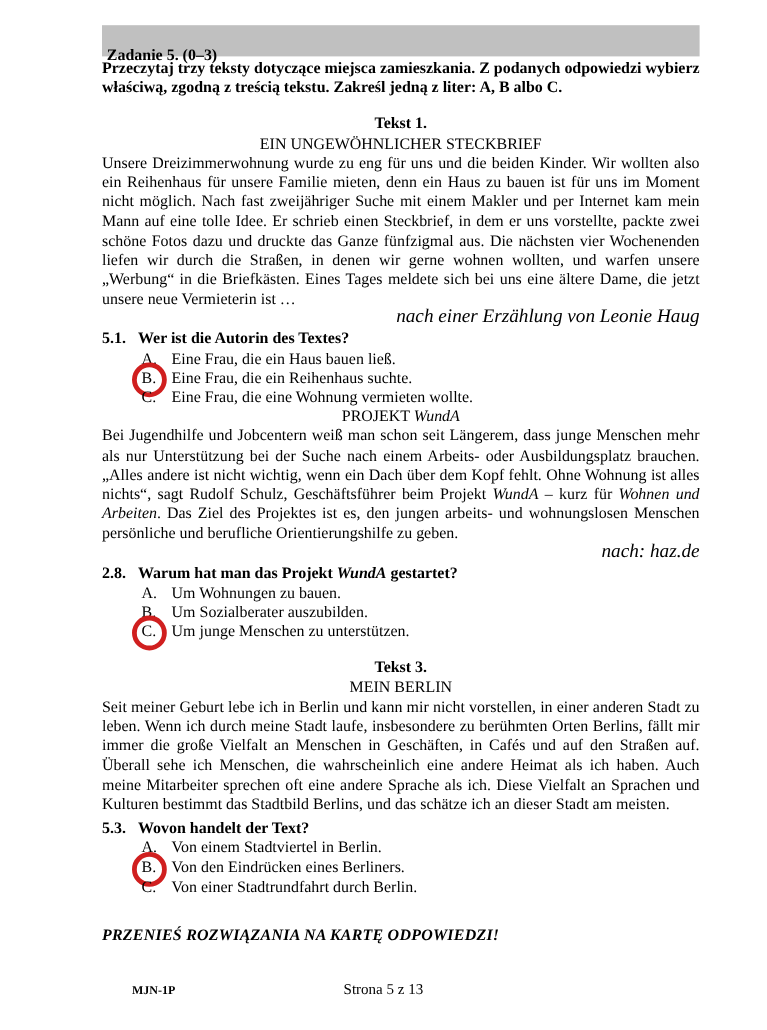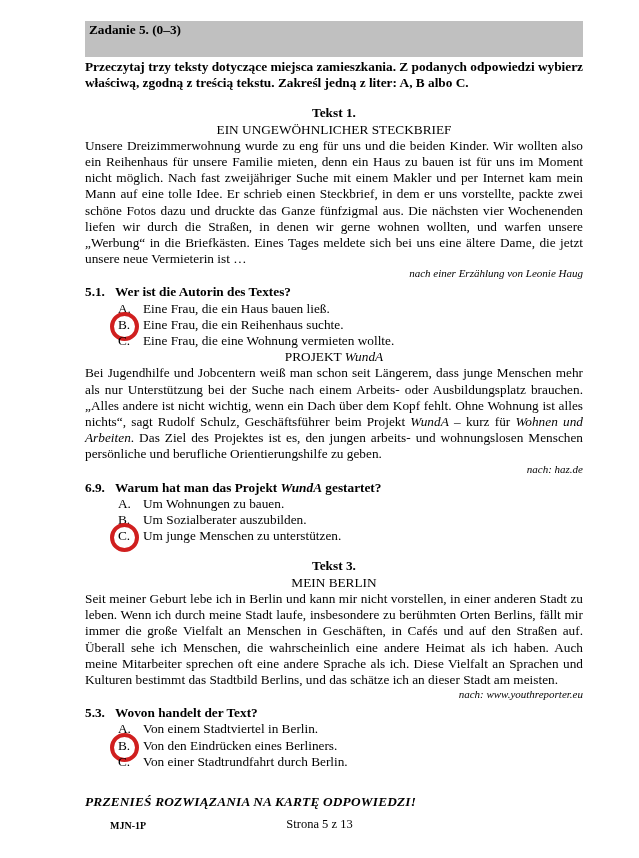--- a/index.html
+++ b/index.html
@@ -16,35 +16,35 @@
     background: #fff;
     overflow: hidden;
     padding: 21px 56px 0 85px;
     font-size: 13.3px;
     line-height: 16.2px;
   }
   .content { width: 498px; }
   .task-header {
     background: var(--bar-color, #c0c0c0);
     font-weight: bold;
-    padding: 1px 4px 0 4px;
-    height: 36px;
+    padding: 17px 4px 0 4px;
+    height: 26px;
   }
   .instruction {
     font-weight: bold;
     text-align: justify;
     margin-top: 2px;
   }
   .text-block .text-label { font-weight: bold; margin-top: 14px; text-align: center; }
   .text-title { text-align: center; }
   .text-body { text-align: justify; }
   .text-source {
     text-align: right;
     font-style: italic;
-    font-size: 11px;
+    font-size: 16px;
     line-height: 13px;
   }
   .it { font-style: italic; }
   .question { margin-top: 4px; }
   .q-line { font-weight: bold; }
   .q-num { display: inline-block; min-width: 30px; }
   .option { padding-left: 33px; }
   .opt-letter { display: inline-block; min-width: 25px; position: relative; }
   .opt-letter.circled::before {
     content: "";
@@ -105,33 +105,32 @@
       </div>
     </section>
 
     <section class="text-block">
       <p class="text-title"><span>PROJEKT </span><span class="it">WundA</span></p>
       <p class="text-body"><span>Bei Jugendhilfe und Jobcentern weiß man schon seit Längerem, dass junge Menschen mehr als nur Unterstützung bei der Suche nach einem Arbeits- oder Ausbildungsplatz brauchen. „Alles andere ist nicht wichtig, wenn ein Dach über dem Kopf fehlt. Ohne Wohnung ist alles nichts“, sagt Rudolf Schulz, Geschäftsführer beim Projekt </span><span class="it">WundA</span><span> – kurz für </span><span class="it">Wohnen und Arbeiten</span><span>. Das Ziel des Projektes ist es, den jungen arbeits- und wohnungslosen Menschen persönliche und berufliche Orientierungshilfe zu geben.</span></p>
       <p class="text-source">nach: haz.de</p>
     </section>
 
     <section class="question">
-      <p class="q-line"><span class="q-num">6.9.</span><span class="q-text"><span>Warum hat man das Projekt </span><span class="it">WundA</span><span> gestartet?</span></span></p>
+      <p class="q-line"><span class="q-num">2.8.</span><span class="q-text"><span>Warum hat man das Projekt </span><span class="it">WundA</span><span> gestartet?</span></span></p>
       <div class="options">
         <div class="option"><span class="opt-letter">A.</span><span class="opt-text">Um Wohnungen zu bauen.</span></div>
         <div class="option"><span class="opt-letter">B.</span><span class="opt-text">Um Sozialberater auszubilden.</span></div>
         <div class="option"><span class="opt-letter circled">C.</span><span class="opt-text">Um junge Menschen zu unterstützen.</span></div>
       </div>
     </section>
 
     <section class="text-block">
       <p class="text-label">Tekst 3.</p>
       <p class="text-title"><span>MEIN BERLIN</span></p>
       <p class="text-body"><span>Seit meiner Geburt lebe ich in Berlin und kann mir nicht vorstellen, in einer anderen Stadt zu leben. Wenn ich durch meine Stadt laufe, insbesondere zu berühmten Orten Berlins, fällt mir immer die große Vielfalt an Menschen in Geschäften, in Cafés und auf den Straßen auf. Überall sehe ich Menschen, die wahrscheinlich eine andere Heimat als ich haben. Auch meine Mitarbeiter sprechen oft eine andere Sprache als ich. Diese Vielfalt an Sprachen und Kulturen bestimmt das Stadtbild Berlins, und das schätze ich an dieser Stadt am meisten.</span></p>
-      <p class="text-source">nach: www.youthreporter.eu</p>
     </section>
 
     <section class="question">
       <p class="q-line"><span class="q-num">5.3.</span><span class="q-text"><span>Wovon handelt der Text?</span></span></p>
       <div class="options">
         <div class="option"><span class="opt-letter">A.</span><span class="opt-text">Von einem Stadtviertel in Berlin.</span></div>
         <div class="option"><span class="opt-letter circled">B.</span><span class="opt-text">Von den Eindrücken eines Berliners.</span></div>
         <div class="option"><span class="opt-letter">C.</span><span class="opt-text">Von einer Stadtrundfahrt durch Berlin.</span></div>
       </div>
     </section>

